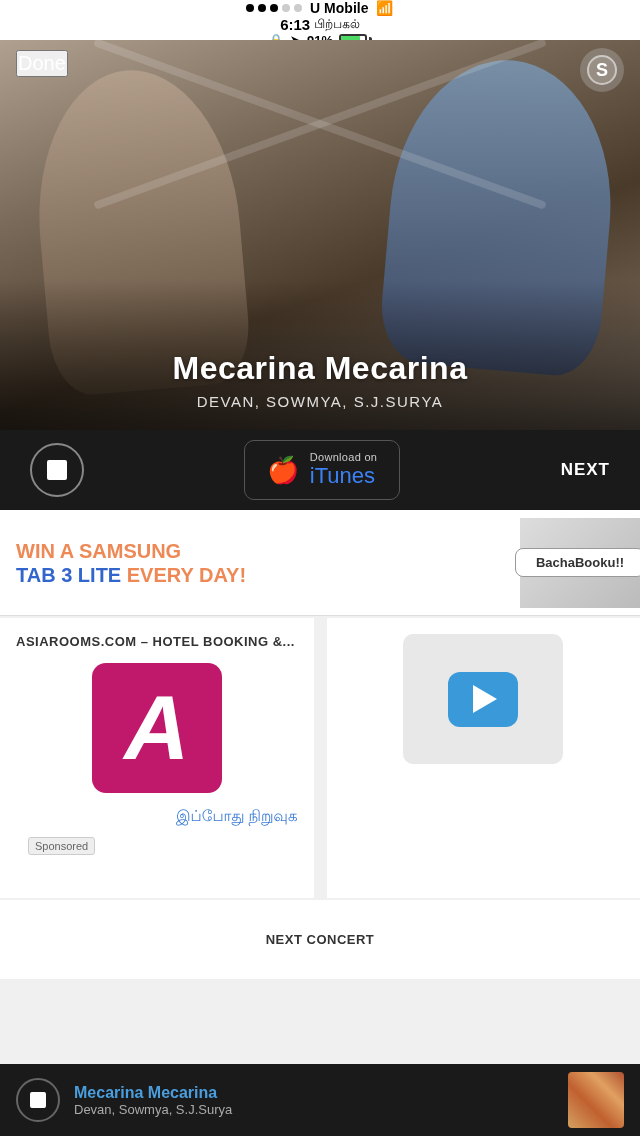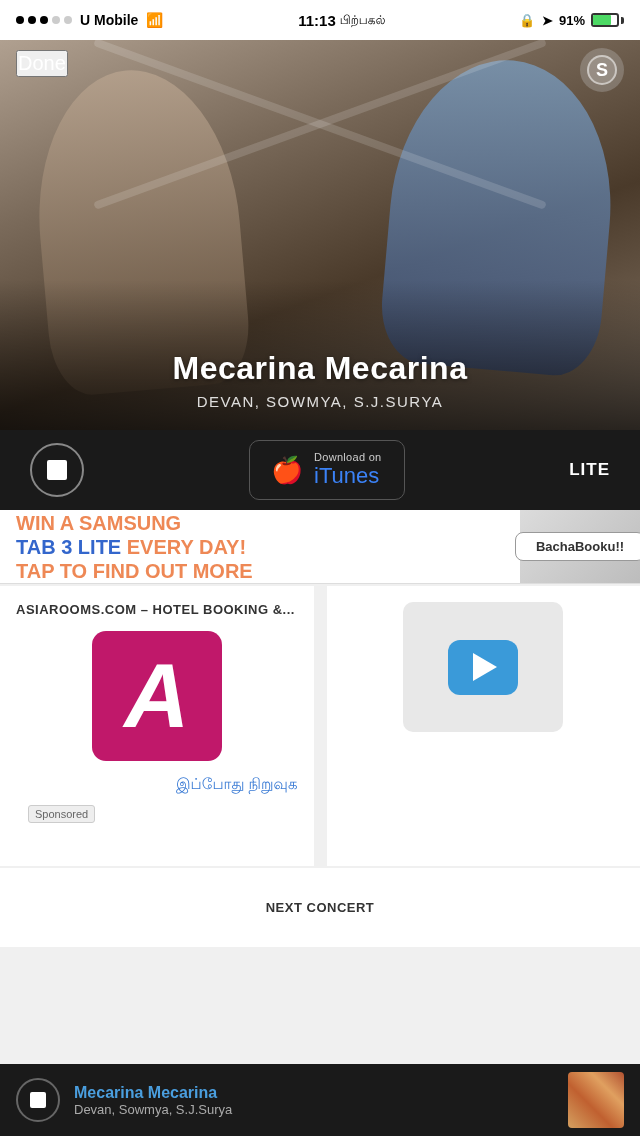--- a/index.html
+++ b/index.html
@@ -15,20 +15,21 @@
     
     .status-bar {
       background: #fff;
       height: 40px;
       display: flex;
       align-items: center;
       justify-content: space-between;
       padding: 0 16px;
       font-size: 14px;
       font-weight: 600;
+      flex-direction: column;
     }
     .status-left {
       display: flex;
       align-items: center;
       gap: 8px;
     }
     .dots {
       display: flex; gap: 4px;
     }
     .dot {
@@ -152,21 +153,21 @@
     }
     .share-btn {
       color: #fff; font-size: 17px; font-weight: 700;
       letter-spacing: 1px;
       cursor: pointer;
       background: none; border: none;
     }
 
     
     .ad-banner {
-      width: 100%; height: 74px;
+      width: 100%; height: 106px;
       background: #fff;
       display: flex; align-items: center;
       border-bottom: 1px solid #ddd;
       overflow: hidden;
       justify-content: flex-end;
     }
     .ad-content {
       flex: 1;
       padding: 10px 16px;
     }
@@ -353,21 +354,21 @@
       <div class="dot"></div>
       <div class="dot"></div>
       <div class="dot"></div>
       <div class="dot empty"></div>
       <div class="dot empty"></div>
     </div>
     <span>U Mobile</span>
     <span class="wifi-icon">📶</span>
   </div>
   <div class="status-center">
-    <span>11:13</span>
+    <span>6:13</span>
     <span style="font-size:12px;font-weight:400;">பிற்பகல்</span>
   </div>
   <div class="status-right">
     <span>🔒</span>
     <span>➤</span>
     <span>91%</span>
     <div class="battery-icon">
       <div class="battery-body">
         <div class="battery-fill"></div>
       </div>
@@ -408,31 +409,30 @@
   </div>
 
   <button class="itunes-btn">
     <span class="apple-icon">🍎</span>
     <div class="itunes-text">
       <span class="itunes-small">Download on</span>
       <span class="itunes-large">iTunes</span>
     </div>
   </button>
 
-  <button class="share-btn">LITE</button>
+  <button class="share-btn">NEXT</button>
 </div>
 
 <div class="ad-banner">
   <div class="ad-content">
     <div class="ad-text">WIN A SAMSUNG</div>
     <div class="ad-text">
       <span class="blue">TAB 3 LITE</span>
       <span> EVERY DAY!</span>
     </div>
-    <div class="ad-text">TAP TO FIND OUT MORE</div>
   </div>
   <div class="ad-image">
     <div class="ad-logo-box">BachaBooku!!</div>
   </div>
 </div>
 
 <div class="cards-row">
 
   <div class="card">
     <div class="card-title">ASIAROOMS.COM – HOTEL BOOKING &amp;...</div>

